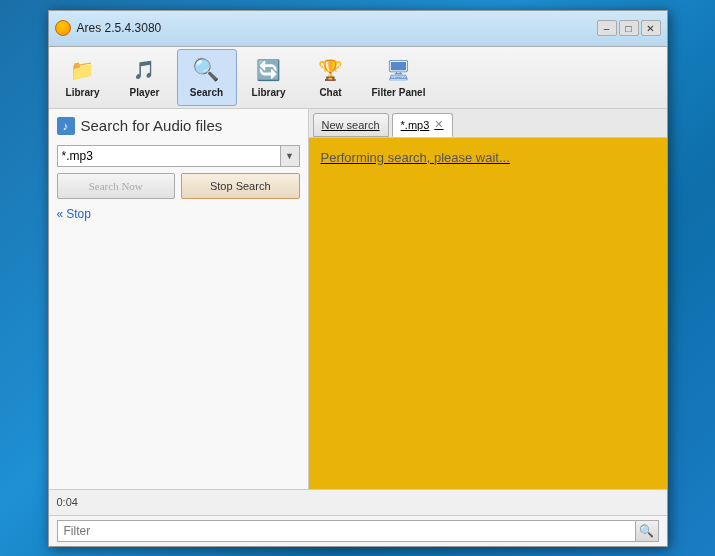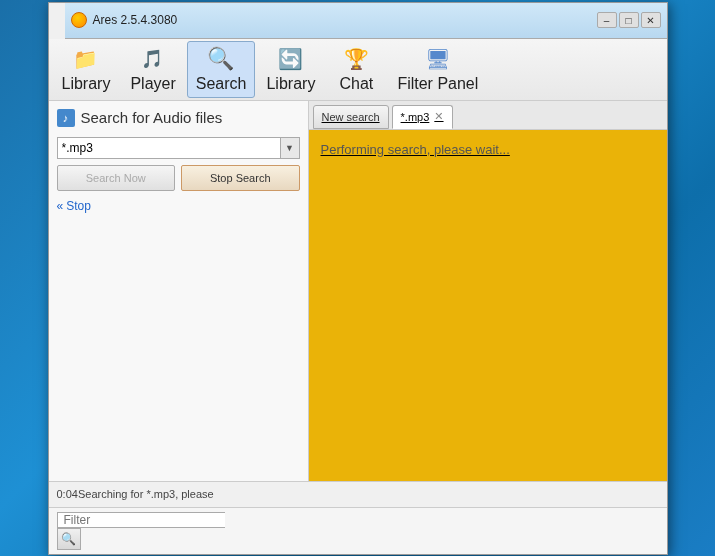--- a/index.html
+++ b/index.html
@@ -22,21 +22,20 @@
       flex-direction: column;
     }
     .title-bar {
       background: linear-gradient(to bottom, #d0e8f8 0%, #b8d8f0 100%);
       display: flex;
       align-items: center;
       justify-content: space-between;
       padding: 4px 6px;
       height: 36px;
       border-bottom: 1px solid #aaa;
-      margin-left: 16px;
     }
     .title-bar-left {
       display: flex;
       align-items: center;
       gap: 6px;
     }
     .title-icon {
       width: 16px;
       height: 16px;
       background: radial-gradient(circle at 40% 35%, #ffcc00, #ff8800);
@@ -94,22 +93,23 @@
     }
     .toolbar-btn-icon {
       width: 28px;
       height: 28px;
       display: flex;
       align-items: center;
       justify-content: center;
       font-size: 20px;
     }
     .toolbar-btn-label {
-      font-size: 16px;
+      font-size: 10px;
       color: #222;
+      font-weight: bold;
     }
 
     
     .icon-library { color: #e8a020; }
     .icon-player { color: #666; font-size: 18px; }
     .icon-search { color: #4488cc; font-size: 22px; }
     .icon-transfer { color: #4488aa; }
     .icon-chat { color: #cc8833; }
     .icon-control { color: #5588cc; }
 
@@ -183,21 +183,21 @@
     .action-btn {
       flex: 1;
       height: 26px;
       border: 1px solid #aaa;
       background: linear-gradient(to bottom, #f5f5f5, #e0e0e0);
       font-size: 11px;
       cursor: pointer;
       color: #333;
       border-radius: 2px;
     }
-    .action-btn:disabled { color: #aaa; cursor: default; }
+    .action-btn:disabled { color: #aaa; cursor: default; font-family: Liberation Serif, serif; }
     .stop-btn {
       background: linear-gradient(to bottom, #f8f0e0, #e8d8c0);
       border-color: #cc9966;
     }
     .back-link {
       display: flex;
       align-items: center;
       gap: 3px;
       font-size: 12px;
       color: #2266cc;
@@ -260,26 +260,25 @@
       border-top: 1px solid #ccc;
       display: flex;
       align-items: center;
       padding: 4px 8px;
       height: 26px;
       font-size: 11px;
       color: #444;
     }
     .filter-row {
       display: flex;
-      align-items: flex-start;
+      align-items: flex-end;
       gap: 0;
       border-top: 1px solid #ccc;
       padding: 4px 8px;
       background: #f5f5f5;
-      flex-direction: column;
     }
     .filter-input {
       flex: 1;
       height: 22px;
       border: 1px solid #aaa;
       border-right: none;
       padding: 0 6px;
       font-size: 12px;
       background: white;
       outline: none;
@@ -372,20 +371,19 @@
         </div>
       </div>
       <div class="search-result-area">
         <span>Performing search, please wait...</span>
       </div>
     </div>
   </div>
 
   <div class="status-bar">
     <span>0:04</span>
-    <span>Searching for *.mp3, please</span>
   </div>
 
   <div class="filter-row">
     <input class="filter-input" type="text" placeholder="Filter" style="">
     <div class="filter-btn">🔍</div>
   </div>
 </div>
 
 </body></html>

